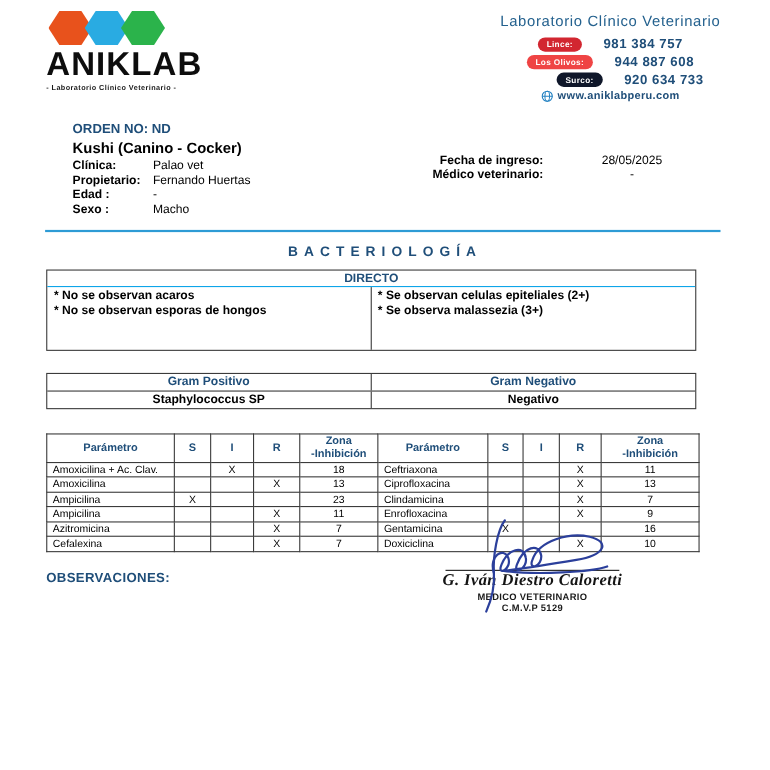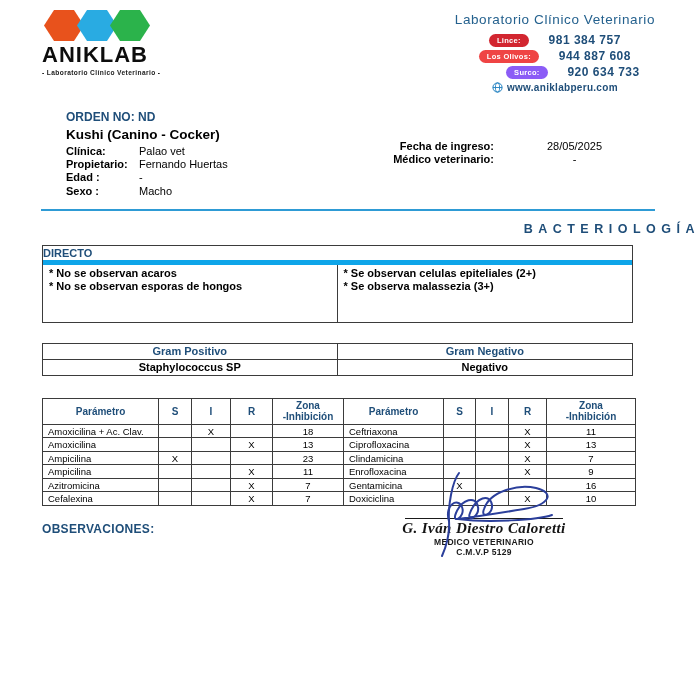--- a/index.html
+++ b/index.html
@@ -7,21 +7,21 @@
   .page {
     position:relative; width:700px; height:700px; background:#fff;
     font-family:"Liberation Sans", sans-serif; color:#000; overflow:hidden;
   }
   
   .header { display:flex; justify-content:space-between; padding:10px 45px 0 42px; }
   .logo-block { width:150px; }
   .hex-row { display:flex; margin-left:2px; }
   .hex { width:40px; height:31px; margin-right:-7px;
     clip-path:polygon(25% 0,75% 0,100% 50%,75% 100%,25% 100%,0 50%); }
-  .logo-word { font-size:22px; font-weight:800; letter-spacing:1px; color:#0d0d0d; margin-top:1px; }
+  .logo-word { font-size:30px; font-weight:800; letter-spacing:1px; color:#0d0d0d; margin-top:1px; }
   .logo-tagline { font-size:6.6px; font-weight:bold; color:#1a1a1a; letter-spacing:.4px; margin-top:1px; }
   .contact-block { text-align:right; padding-top:2px; }
   .contact-title { font-size:13.5px; color:#24618E; letter-spacing:.6px; margin-bottom:6px; }
   .phone-row { display:flex; justify-content:center; align-items:center; margin-bottom:2px; }
   .badge { display:inline-block; border-radius:7px; color:#fff; font-size:7.5px; font-weight:bold;
     padding:2px 8px; letter-spacing:.3px; }
   .phone-num { font-size:12px; font-weight:bold; color:#1F4E79; width:92px; text-align:right; letter-spacing:.5px; }
   .web-row { display:flex; justify-content:center; align-items:center; margin-top:3px; gap:4px; }
   .web-text { font-size:10px; font-weight:bold; color:#1F4E79; letter-spacing:.3px; }
   
@@ -30,27 +30,27 @@
   .order-no { font-size:12px; font-weight:bold; color:#1F4E79; margin-bottom:3px; }
   .patient { font-size:13.5px; font-weight:bold; color:#000; margin-bottom:3px; }
   .f-row { display:flex; font-size:11px; line-height:13.2px; }
   .f-label { font-weight:bold; width:73px; }
   .order-right { flex:1; padding-top:30px; }
   .f-row-r { display:flex; font-size:11px; line-height:13.2px; }
   .f-label-r { font-weight:bold; width:128px; text-align:right; }
   .f-value-r { flex:1; text-align:center; }
   
   .divider { border-top:2px solid #2E9BD5; margin:11px 45px 0 41px; }
-  .section-title { text-align:right; font-size:12.5px; font-weight:bold; color:#1F4E79;
+  .section-title { text-align:center; font-size:12.5px; font-weight:bold; color:#1F4E79;
     letter-spacing:5.5px; margin-top:11px; }
   
   .content { padding:0 45px 0 42px; }
   .box-table { border:1.5px solid #3b3b3b; width:591px; margin-top:9px; }
-  .box-head { text-align:left; font-size:11px; font-weight:bold; color:#1F4E79;
-    border-bottom:5px solid #0ea5e9; padding:1px 0; }
+  .box-head { text-align:center; font-size:11px; font-weight:bold; color:#1F4E79;
+    border-bottom:1px solid #0ea5e9; padding:1px 0; }
   .box-body { display:flex; min-height:57px; }
   .box-cell { width:50%; padding:2px 6px; font-size:11px; font-weight:bold; line-height:13.5px; }
   .box-cell.left { border-right:1px solid #3b3b3b; }
   .gram-table { border:1.5px solid #3b3b3b; width:591px; margin-top:20px; }
   .gram-row { display:flex; }
   .gram-row.hdr { border-bottom:1px solid #3b3b3b; }
   .gram-cell { width:50%; text-align:center; font-size:11px; font-weight:bold; padding:1.5px 0; }
   .gram-row.hdr .gram-cell { color:#1F4E79; }
   .gram-cell.left { border-right:1px solid #3b3b3b; }
   
@@ -90,21 +90,21 @@
       <div class="contact-title">Laboratorio Clínico Veterinario</div>
       <div class="phone-row">
         <span class="badge" style="background-color: rgb(210, 38, 48);">Lince:</span>
         <span class="phone-num">981 384 757</span>
       </div>
       <div class="phone-row">
         <span class="badge" style="background-color: #ef4444;">Los Olivos:</span>
         <span class="phone-num">944 887 608</span>
       </div>
       <div class="phone-row">
-        <span class="badge" style="background-color: #8b5cf6; margin-left: 36px;">Surco:</span>
+        <span class="badge" style="background-color: #0f172a; margin-left: 36px;">Surco:</span>
         <span class="phone-num">920 634 733</span>
       </div>
       <div class="web-row">
         <svg class="globe" width="11" height="11" viewBox="0 0 11 11">
           <circle cx="5.5" cy="5.5" r="4.6" fill="none" stroke="#1F7FC0" stroke-width="1"></circle>
           <ellipse cx="5.5" cy="5.5" rx="2.1" ry="4.6" fill="none" stroke="#1F7FC0" stroke-width="0.9"></ellipse>
           <line x1="0.9" y1="5.5" x2="10.1" y2="5.5" stroke="#1F7FC0" stroke-width="0.9"></line>
         </svg>
         <span class="web-text">www.aniklabperu.com</span>
       </div>

